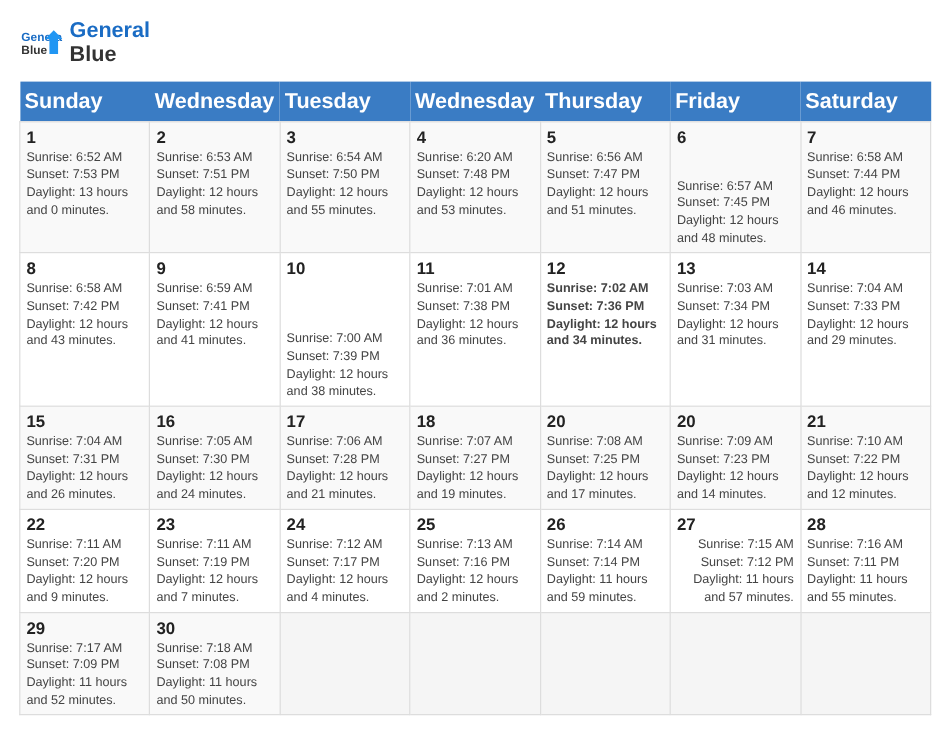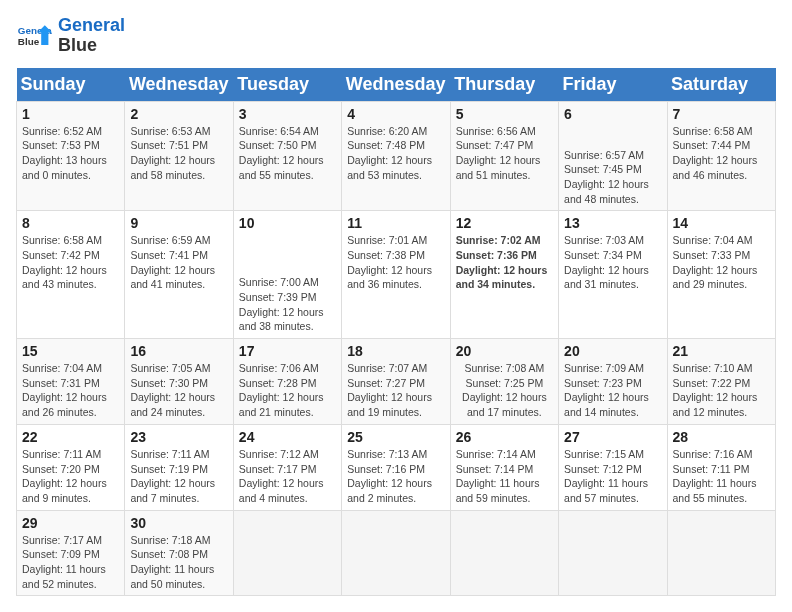--- a/index.html
+++ b/index.html
@@ -239,21 +239,21 @@
         </td>
         <td>
           <span class="day-num">18</span>
           <div class="day-info" style="white-space: pre-line;">Sunrise: 7:07 AM
 Sunset: 7:27 PM
 Daylight: 12 hours
 and 19 minutes.</div>
         </td>
         <td>
           <span class="day-num">20</span>
-          <div class="day-info" style="white-space: pre-line; text-align: center;">Sunrise: 7:08 AM
+          <div class="day-info" style="white-space: pre-line;">Sunrise: 7:08 AM
 Sunset: 7:25 PM
 Daylight: 12 hours
 and 17 minutes.</div>
         </td>
         <td>
           <span class="day-num">20</span>
           <div class="day-info" style="white-space: pre-line;">Sunrise: 7:09 AM
 Sunset: 7:23 PM
 Daylight: 12 hours
 and 14 minutes.</div>
@@ -297,21 +297,21 @@
         </td>
         <td>
           <span class="day-num">26</span>
           <div class="day-info" style="white-space: pre-line;">Sunrise: 7:14 AM
 Sunset: 7:14 PM
 Daylight: 11 hours
 and 59 minutes.</div>
         </td>
         <td>
           <span class="day-num">27</span>
-          <div class="day-info" style="white-space: pre-line;">Sunrise: 7:15 AM
+          <div class="day-info" style="white-space: pre-line; text-align: right;">Sunrise: 7:15 AM
 Sunset: 7:12 PM
 Daylight: 11 hours
 and 57 minutes.</div>
         </td>
         <td>
           <span class="day-num">28</span>
           <div class="day-info" style="white-space: pre-line;">Sunrise: 7:16 AM
 Sunset: 7:11 PM
 Daylight: 11 hours
 and 55 minutes.</div>

